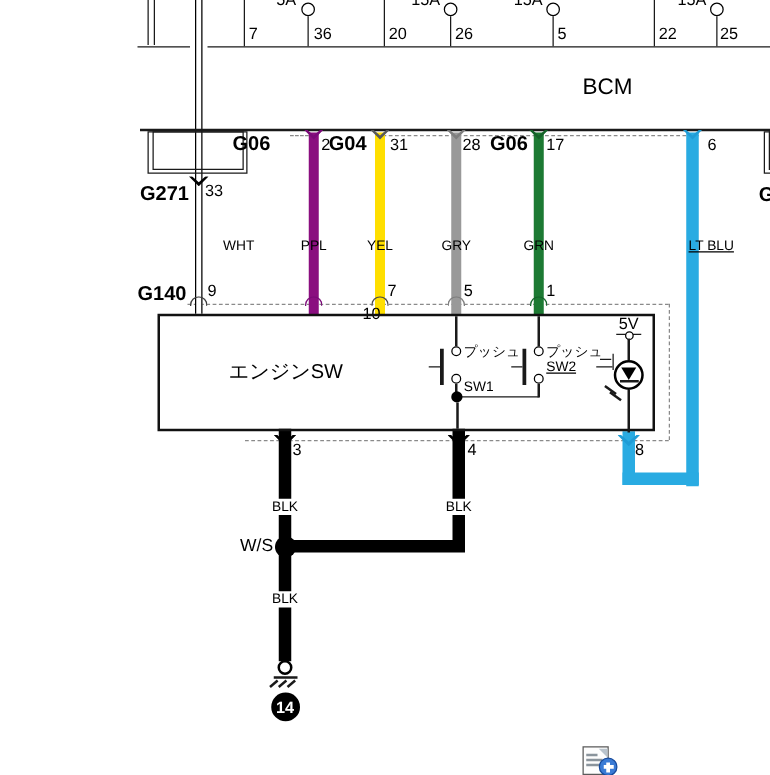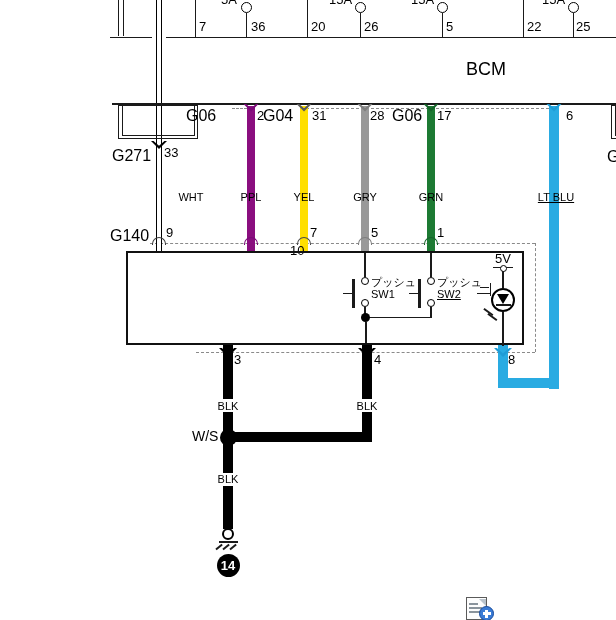--- a/index.html
+++ b/index.html
@@ -1,21 +1,21 @@
 <!DOCTYPE html>
 <html><head>
 <meta charset="utf-8">
 <style>
   html,body{margin:0;padding:0;background:#fff;}
   #page{position:relative;width:616px;height:620px;background:#fff;overflow:hidden;
         font-family:"Liberation Sans",sans-serif;color:#000;}
   .t{position:absolute;white-space:nowrap;line-height:1.1;}
   .num{font-size:13px;}
   .sm{font-size:11px;}
-  .bold{font-weight:normal;text-align:right;}
+  .bold{font-weight:bold;text-align:right;}
   .hl{position:absolute;background:#1a1a1a;}
   .vl{position:absolute;background:#1a1a1a;}
   .dashh{position:absolute;border-top:1.2px dashed #8a8a8a;height:0;}
   .dashv{position:absolute;border-left:1.2px dashed #8a8a8a;width:0;}
   .circ{position:absolute;border:1.4px solid #000;border-radius:50%;background:#fff;box-sizing:border-box;}
   .chev{position:absolute;width:16px;height:8px;
         clip-path:polygon(0 0,16% 0,50% 60%,84% 0,100% 0,50% 100%);}
   .arc{position:absolute;width:14px;height:8px;border:1.8px solid #000;border-bottom:none;
        border-radius:7px 7px 0 0;box-sizing:border-box;background:transparent;}
   .wire{position:absolute;}
@@ -100,44 +100,45 @@
   <span class="t num" style="left:370px;top:109px;">28</span>
   <span class="t bold" style="left:392px;top:107px;font-size:16px;">G06</span>
   <span class="t num" style="left:437px;top:109px;text-align:right;">17</span>
   <span class="t num" style="left:566px;top:109px;">6</span>
 
   <span class="t sm ctext" style="left:159px;top:191px;margin-left:32px;">WHT</span>
   <span class="t sm ctext" style="left:251px;top:191px;">PPL</span>
   <span class="t sm ctext" style="left:304px;top:191px;">YEL</span>
   <span class="t sm ctext" style="left:365px;top:191px;">GRY</span>
   <span class="t sm ctext" style="left:431px;top:191px;">GRN</span>
-  <span class="t sm ctext" style="left:556px;top:191px;text-decoration:underline;">LT BLU</span>
+  <span class="t sm ctext" style="left:569px;top:191px;text-decoration:underline;">LT BLU</span>
 
   <span class="t bold" style="left:110px;top:227px;font-size:16px;">G140</span>
   <div class="arc" style="left:152px;top:237px;border-color:#3c3c3c;"></div>
   <div class="arc" style="left:244px;top:237px;border-color:#7a0a78;"></div>
   <div class="arc" style="left:297px;top:237px;border-color:#4a4a4a;"></div>
   <div class="arc" style="left:358px;top:237px;border-color:#7e7e7e;"></div>
   <div class="arc" style="left:424px;top:237px;border-color:#15632a;"></div>
   <span class="t num" style="left:166px;top:226px;">9</span>
   <span class="t num" style="left:256px;top:244px;padding-left:34px;">10</span>
   <span class="t num" style="left:310px;top:226px;">7</span>
   <span class="t num" style="left:371px;top:226px;">5</span>
   <span class="t num" style="left:437px;top:226px;">1</span>
 
   <div style="position:absolute;left:126px;top:251px;width:398px;height:94px;border:2px solid #111;box-sizing:border-box;"></div>
+  <span class="t" style="left:183px;top:289px;font-size:16px;">エンジンSW</span>
 
   <div class="vl" style="left:364.4px;top:253px;width:1.3px;height:24px;"></div>
   <div class="circ" style="left:361px;top:277px;width:8px;height:8px;border-width:1.2px;"></div>
   <div class="circ" style="left:361px;top:299px;width:8px;height:8px;border-width:1.2px;"></div>
   <div class="vl" style="left:364.4px;top:307px;width:1.3px;height:8px;"></div>
   <div class="vl" style="left:352px;top:279px;width:2.6px;height:29px;"></div>
   <div class="hl" style="left:342.5px;top:292.5px;width:9.5px;height:1.4px;"></div>
   <span class="t sm" style="left:371px;top:276px;">プッシュ</span>
-  <span class="t sm" style="left:371px;top:288px;text-align:right;">SW1</span>
+  <span class="t sm" style="left:371px;top:304px;text-align:right;">SW1</span>
 
   <div class="vl" style="left:430.4px;top:253px;width:1.3px;height:24px;"></div>
   <div class="circ" style="left:427px;top:277px;width:8px;height:8px;border-width:1.2px;"></div>
   <div class="circ" style="left:427px;top:299px;width:8px;height:8px;border-width:1.2px;"></div>
   <div class="vl" style="left:430.4px;top:307px;width:1.3px;height:11px;"></div>
   <div class="vl" style="left:418px;top:279px;width:2.6px;height:29px;"></div>
   <div class="hl" style="left:408.5px;top:292.5px;width:9.5px;height:1.4px;"></div>
   <span class="t sm" style="left:437px;top:276px;">プッシュ</span>
   <span class="t sm" style="left:437px;top:288px;text-decoration:underline;">SW2</span>
 

